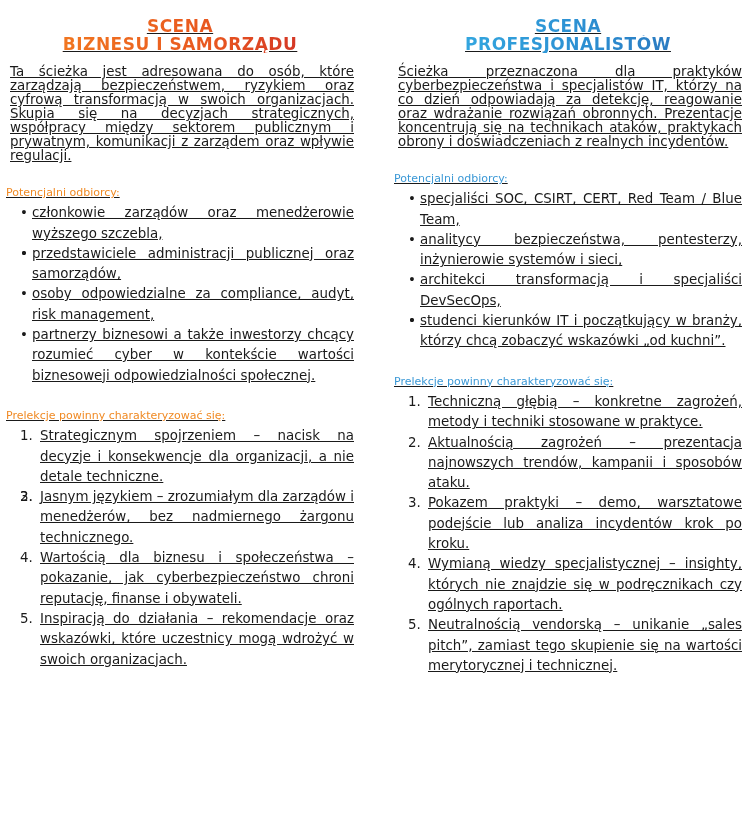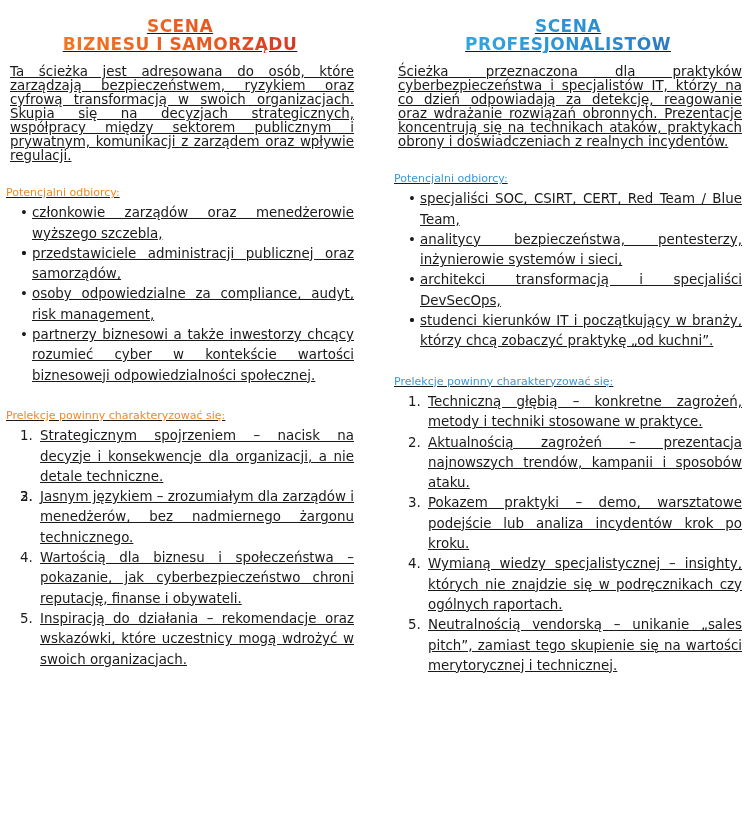--- a/index.html
+++ b/index.html
@@ -58,21 +58,21 @@
     <span>SCENA</span>
     <span>PROFESJONALISTÓW</span>
   </div>
   <p class="intro">Ścieżka przeznaczona dla praktyków cyberbezpieczeństwa i specjalistów IT, którzy na co dzień odpowiadają za detekcję, reagowanie oraz wdrażanie rozwiązań obronnych. Prezentacje koncentrują się na technikach ataków, praktykach obrony i doświadczeniach z realnych incydentów.</p>
   <div class="sub">Potencjalni odbiorcy:</div>
   <ul class="aud">
     <li><span class="bullet">•</span><span>specjaliści SOC, CSIRT, CERT, Red Team / Blue Team,</span></li>
     <li><span class="bullet">•</span><span>analitycy bezpieczeństwa, pentesterzy, inżynierowie systemów i sieci,</span></li>
     <li><span class="bullet">•</span><span>architekci transformacją i specjaliści DevSecOps,</span></li>
     <li><span class="bullet">•</span></li>
-    <li><span class="bullet">•</span><span>studenci kierunków IT i początkujący w branży, którzy chcą zobaczyć praktykę „od kuchni”.</span></li>
+    <li><span class="bullet">•</span><span>studenci kierunków IT i początkujący w branży, którzy chcą zobaczyć wskazówki „od kuchni”.</span></li>
   </ul>
   <div class="sub">Prelekcje powinny charakteryzować się:</div>
   <ol class="feat">
     <li><span class="num">1.</span><span>Techniczną głębią – konkretne zagrożeń, metody i techniki stosowane w praktyce.</span></li>
     <li><span class="num">2.</span><span>Aktualnością zagrożeń – prezentacja najnowszych trendów, kampanii i sposobów ataku.</span></li>
     <li><span class="num">3.</span><span>Pokazem praktyki – demo, warsztatowe podejście lub analiza incydentów krok po kroku.</span></li>
     <li><span class="num">4.</span><span>Wymianą wiedzy specjalistycznej – insighty, których nie znajdzie się w podręcznikach czy ogólnych raportach.</span></li>
     <li><span class="num">5.</span><span>Neutralnością vendorską – unikanie „sales pitch”, zamiast tego skupienie się na wartości merytorycznej i technicznej.</span></li>
   </ol>
 </div>

